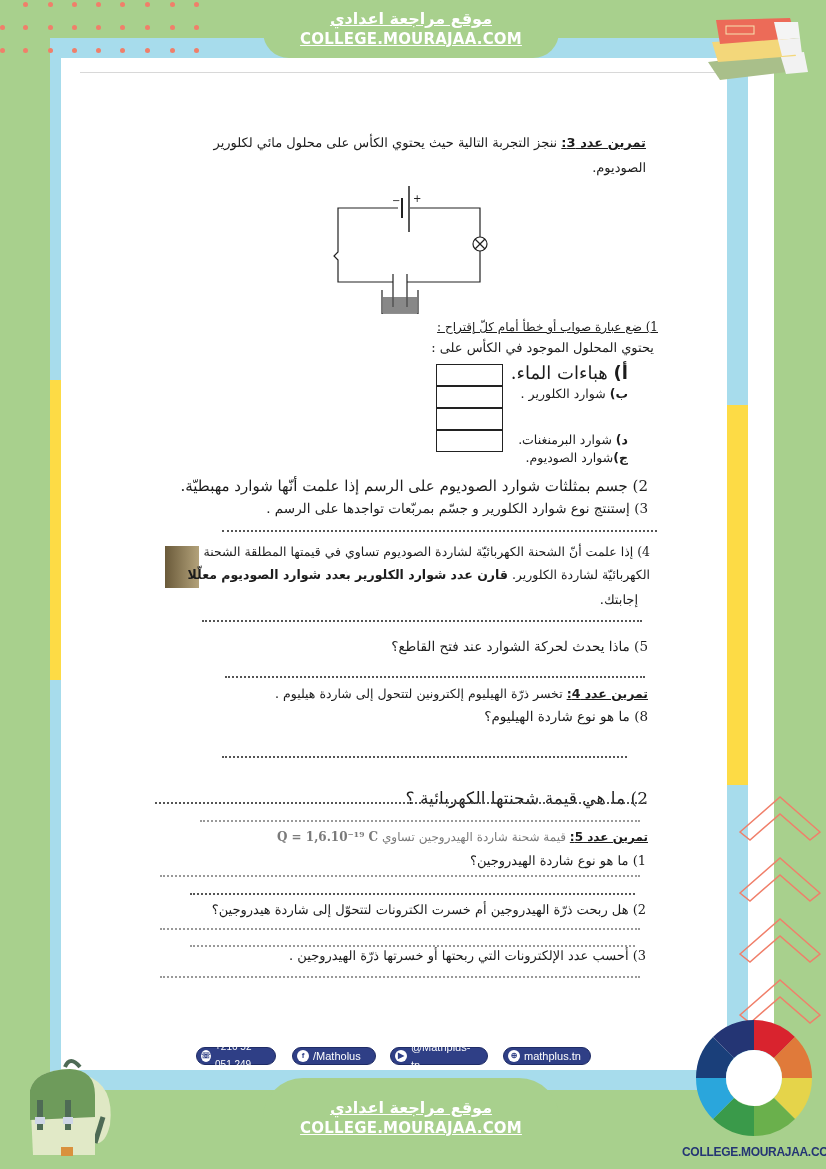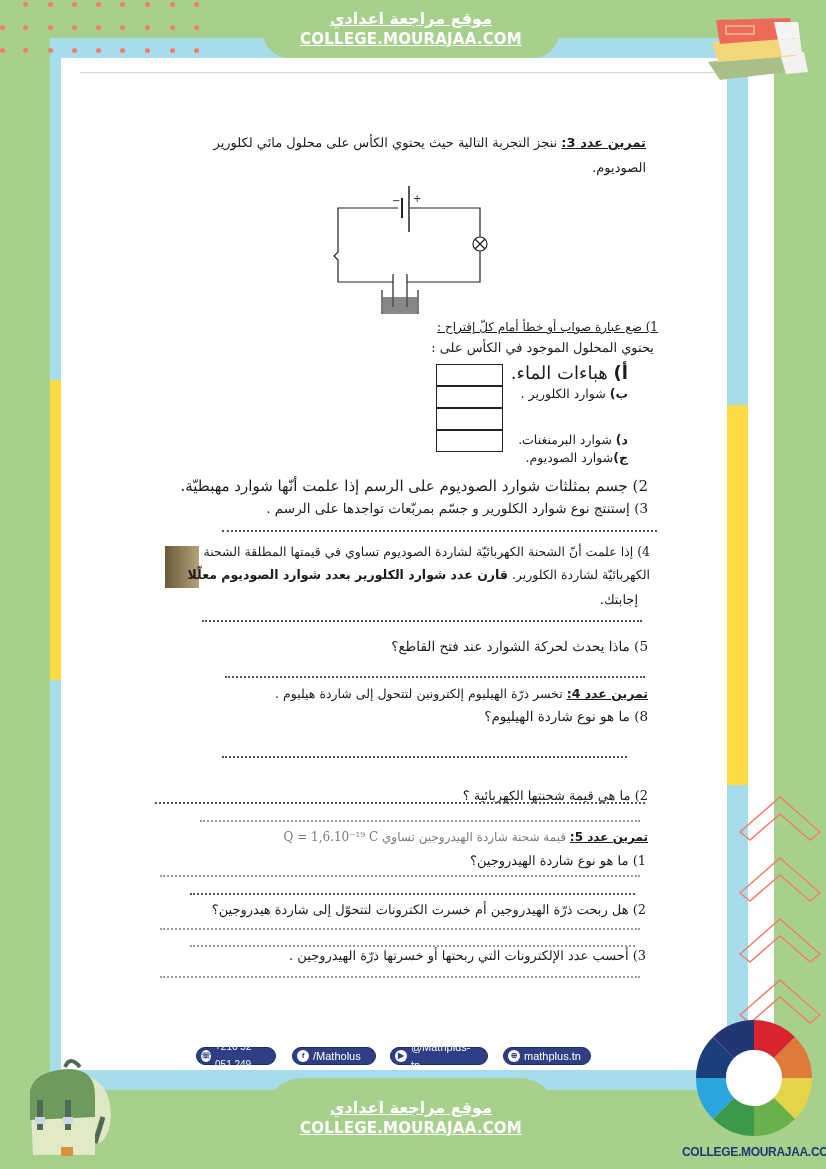--- a/index.html
+++ b/index.html
@@ -166,28 +166,28 @@
 <div class="doc line b" style="right:178px; top:638px; font-size:13.5px;">5) ماذا يحدث لحركة الشوارد عند فتح القاطع؟</div>
 <div class="dots-line" style="left:225px; top:676px; width:420px;"></div>
 
 <div class="doc line" style="right:178px; top:686px; font-size:12.5px;">
   <span class="ex-title">تمرين عدد 4:</span>
   <span>تخسر ذرّة الهيليوم إلكترونين لتتحول إلى شاردة هيليوم .</span>
 </div>
 <div class="doc line b" style="right:178px; top:708px; font-size:13.5px;">8) ما هو نوع شاردة الهيليوم؟</div>
 <div class="dots-line" style="left:222px; top:756px; width:405px;"></div>
 
-<div class="doc line b" style="right:178px; top:788px; font-size:13px;">2) ما هي قيمة شحنتها الكهربائية ؟</div>
+<div class="doc line b" style="right:178px; top:788px; font-size:17px;">2) ما هي قيمة شحنتها الكهربائية ؟</div>
 <div class="dots-line" style="left:155px; top:802px; width:490px;"></div>
 <div class="dots-line" style="left:200px; top:820px; width:440px; border-color:#999;"></div>
 
 <div class="doc line" style="right:178px; top:830px; font-size:12px;">
   <span class="ex-title">تمرين عدد 5:</span>
   <span class="faded">قيمة شحنة شاردة الهيدروجين تساوي</span>
-  <span class="faded" style="direction:ltr; unicode-bidi:embed;">Q = 1,6.10⁻¹⁹ C</span>
+  <span class="faded" style="direction:ltr; unicode-bidi:embed;font-weight:bold;">Q = 1,6.10⁻¹⁹ C</span>
 </div>
 <div class="doc line b" style="right:180px; top:853px; font-size:13px;">1) ما هو نوع شاردة الهيدروجين؟</div>
 <div class="dots-line" style="left:160px; top:875px; width:480px; border-color:#999;"></div>
 <div class="dots-line" style="left:190px; top:893px; width:445px;"></div>
 
 <div class="doc line b" style="right:180px; top:902px; font-size:13px;">2) هل ربحت ذرّة الهيدروجين أم خسرت الكترونات لتتحوّل إلى شاردة هيدروجين؟</div>
 <div class="dots-line" style="left:160px; top:928px; width:480px; border-color:#999;"></div>
 <div class="dots-line" style="left:190px; top:945px; width:445px; border-color:#999;"></div>
 
 <div class="doc line b" style="right:180px; top:948px; font-size:13px;">3) أحسب عدد الإلكترونات التي ربحتها أو خسرتها ذرّة الهيدروجين .</div>

